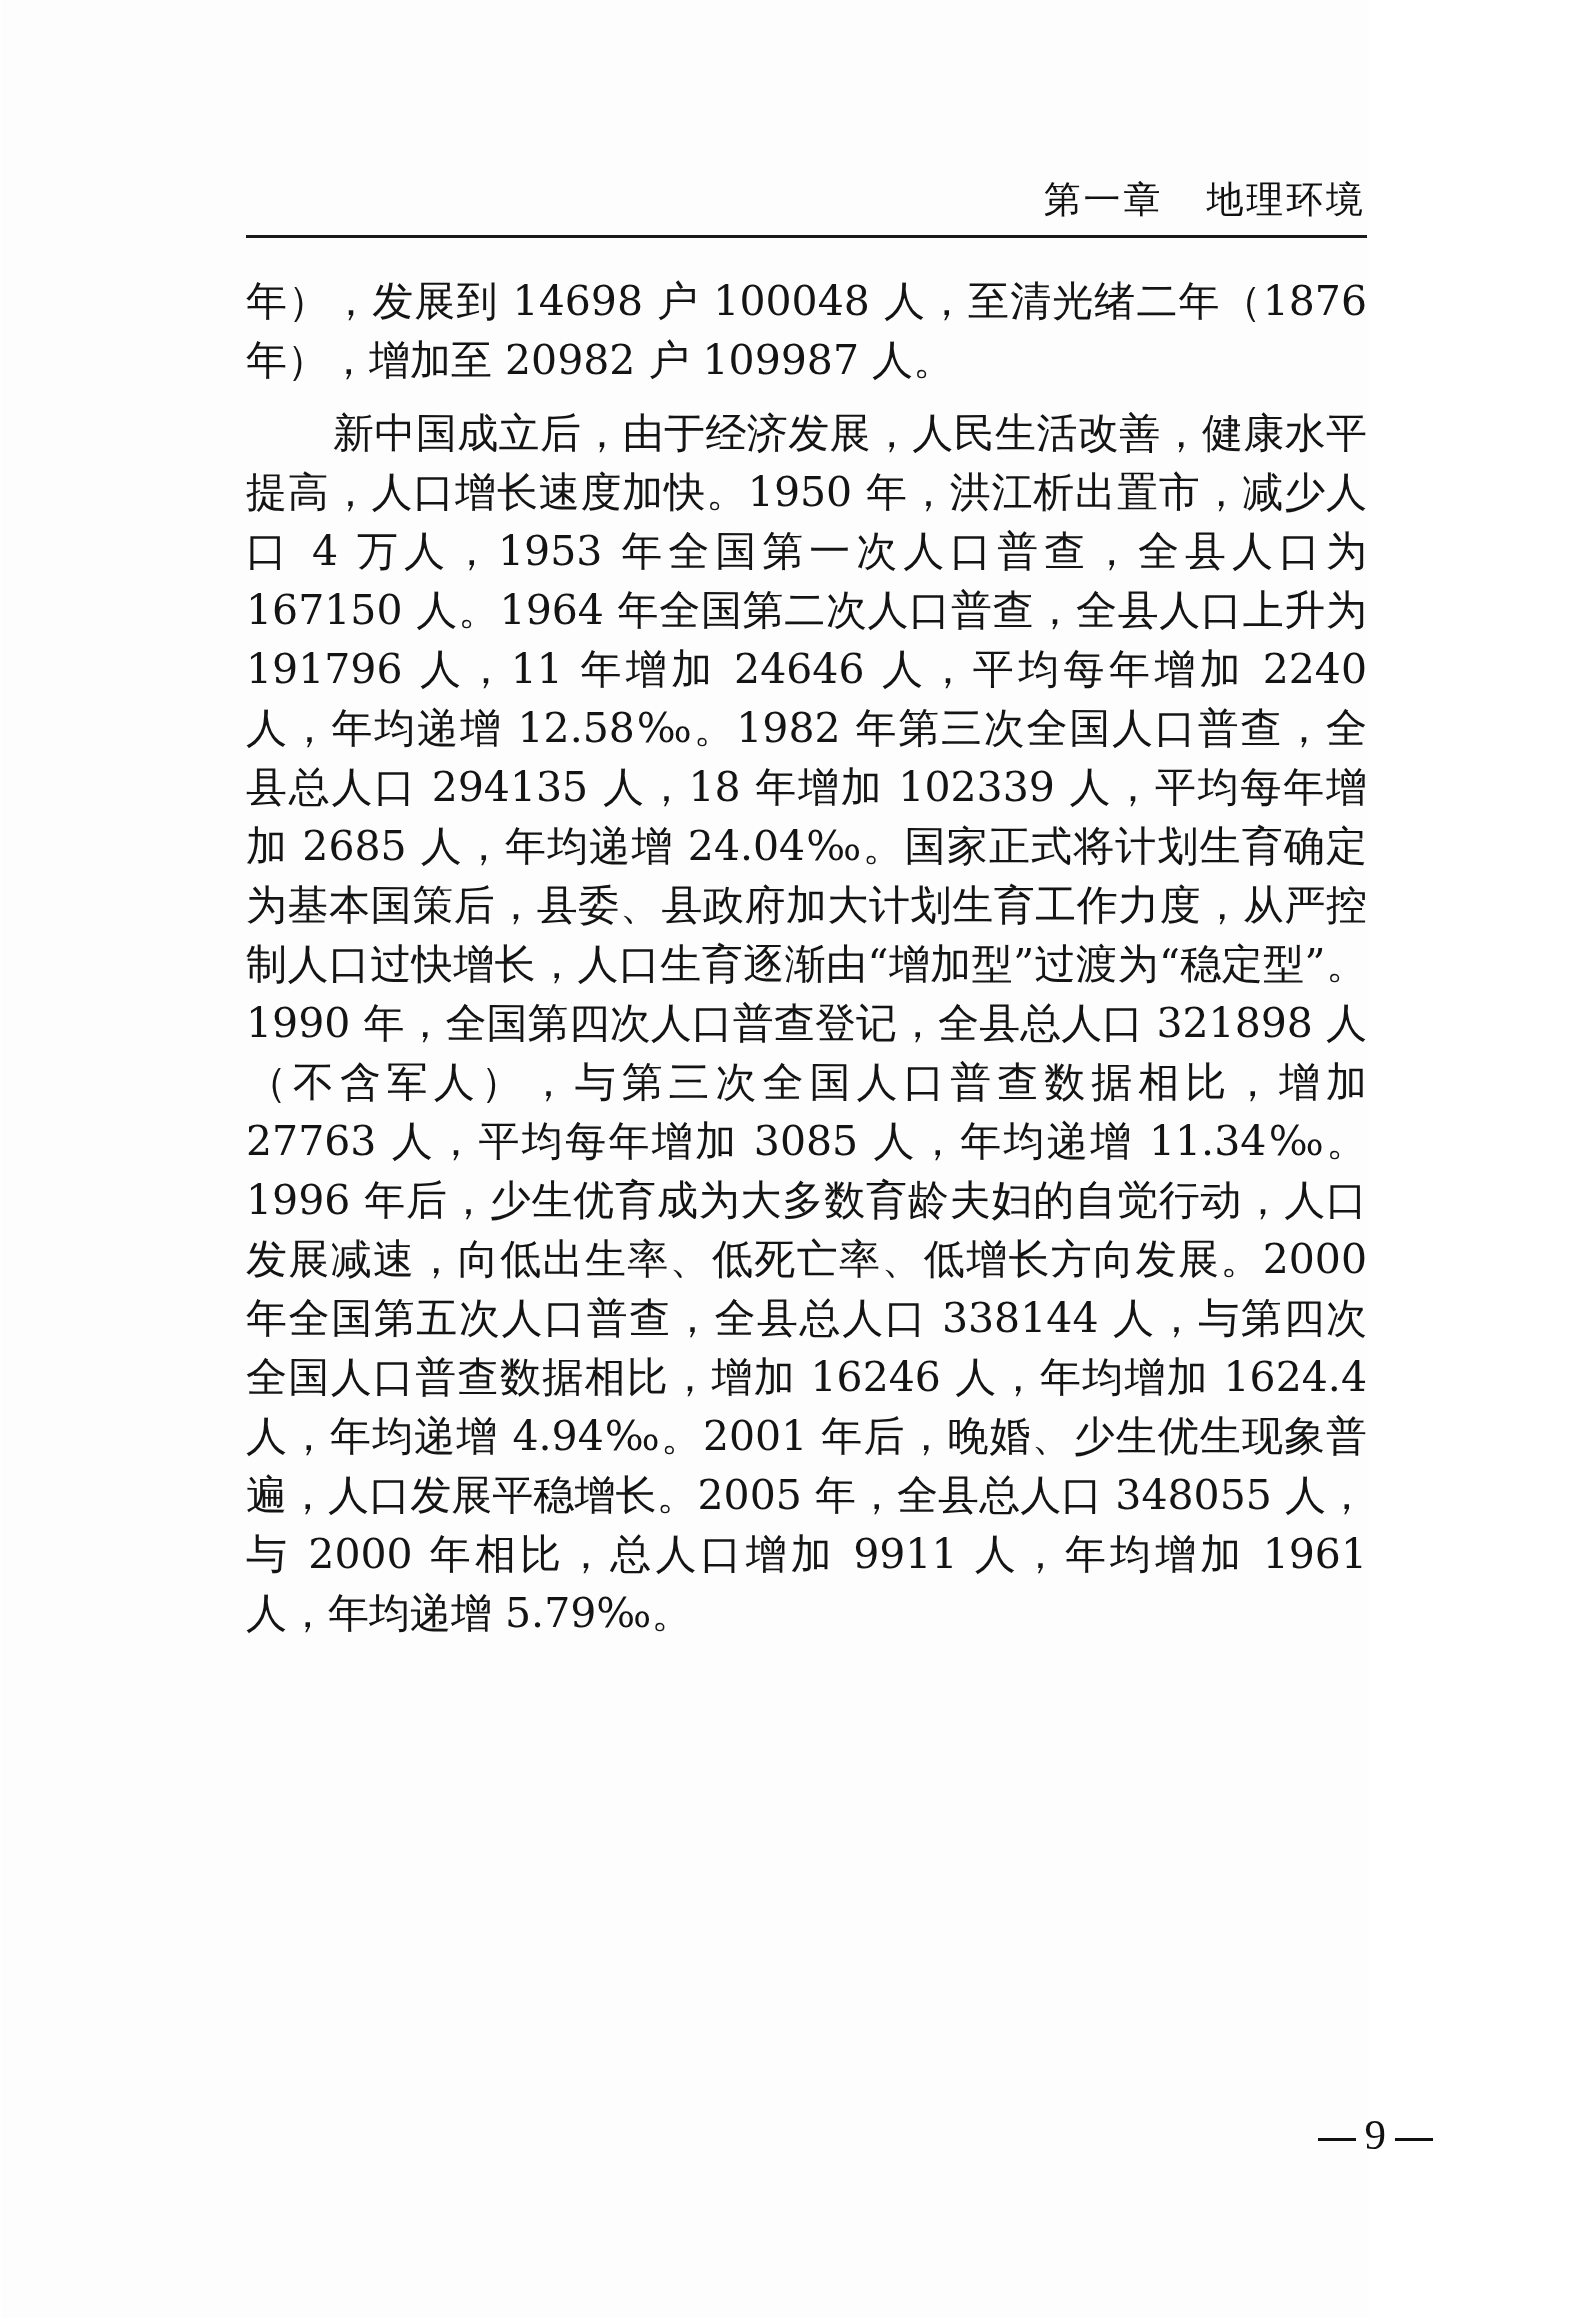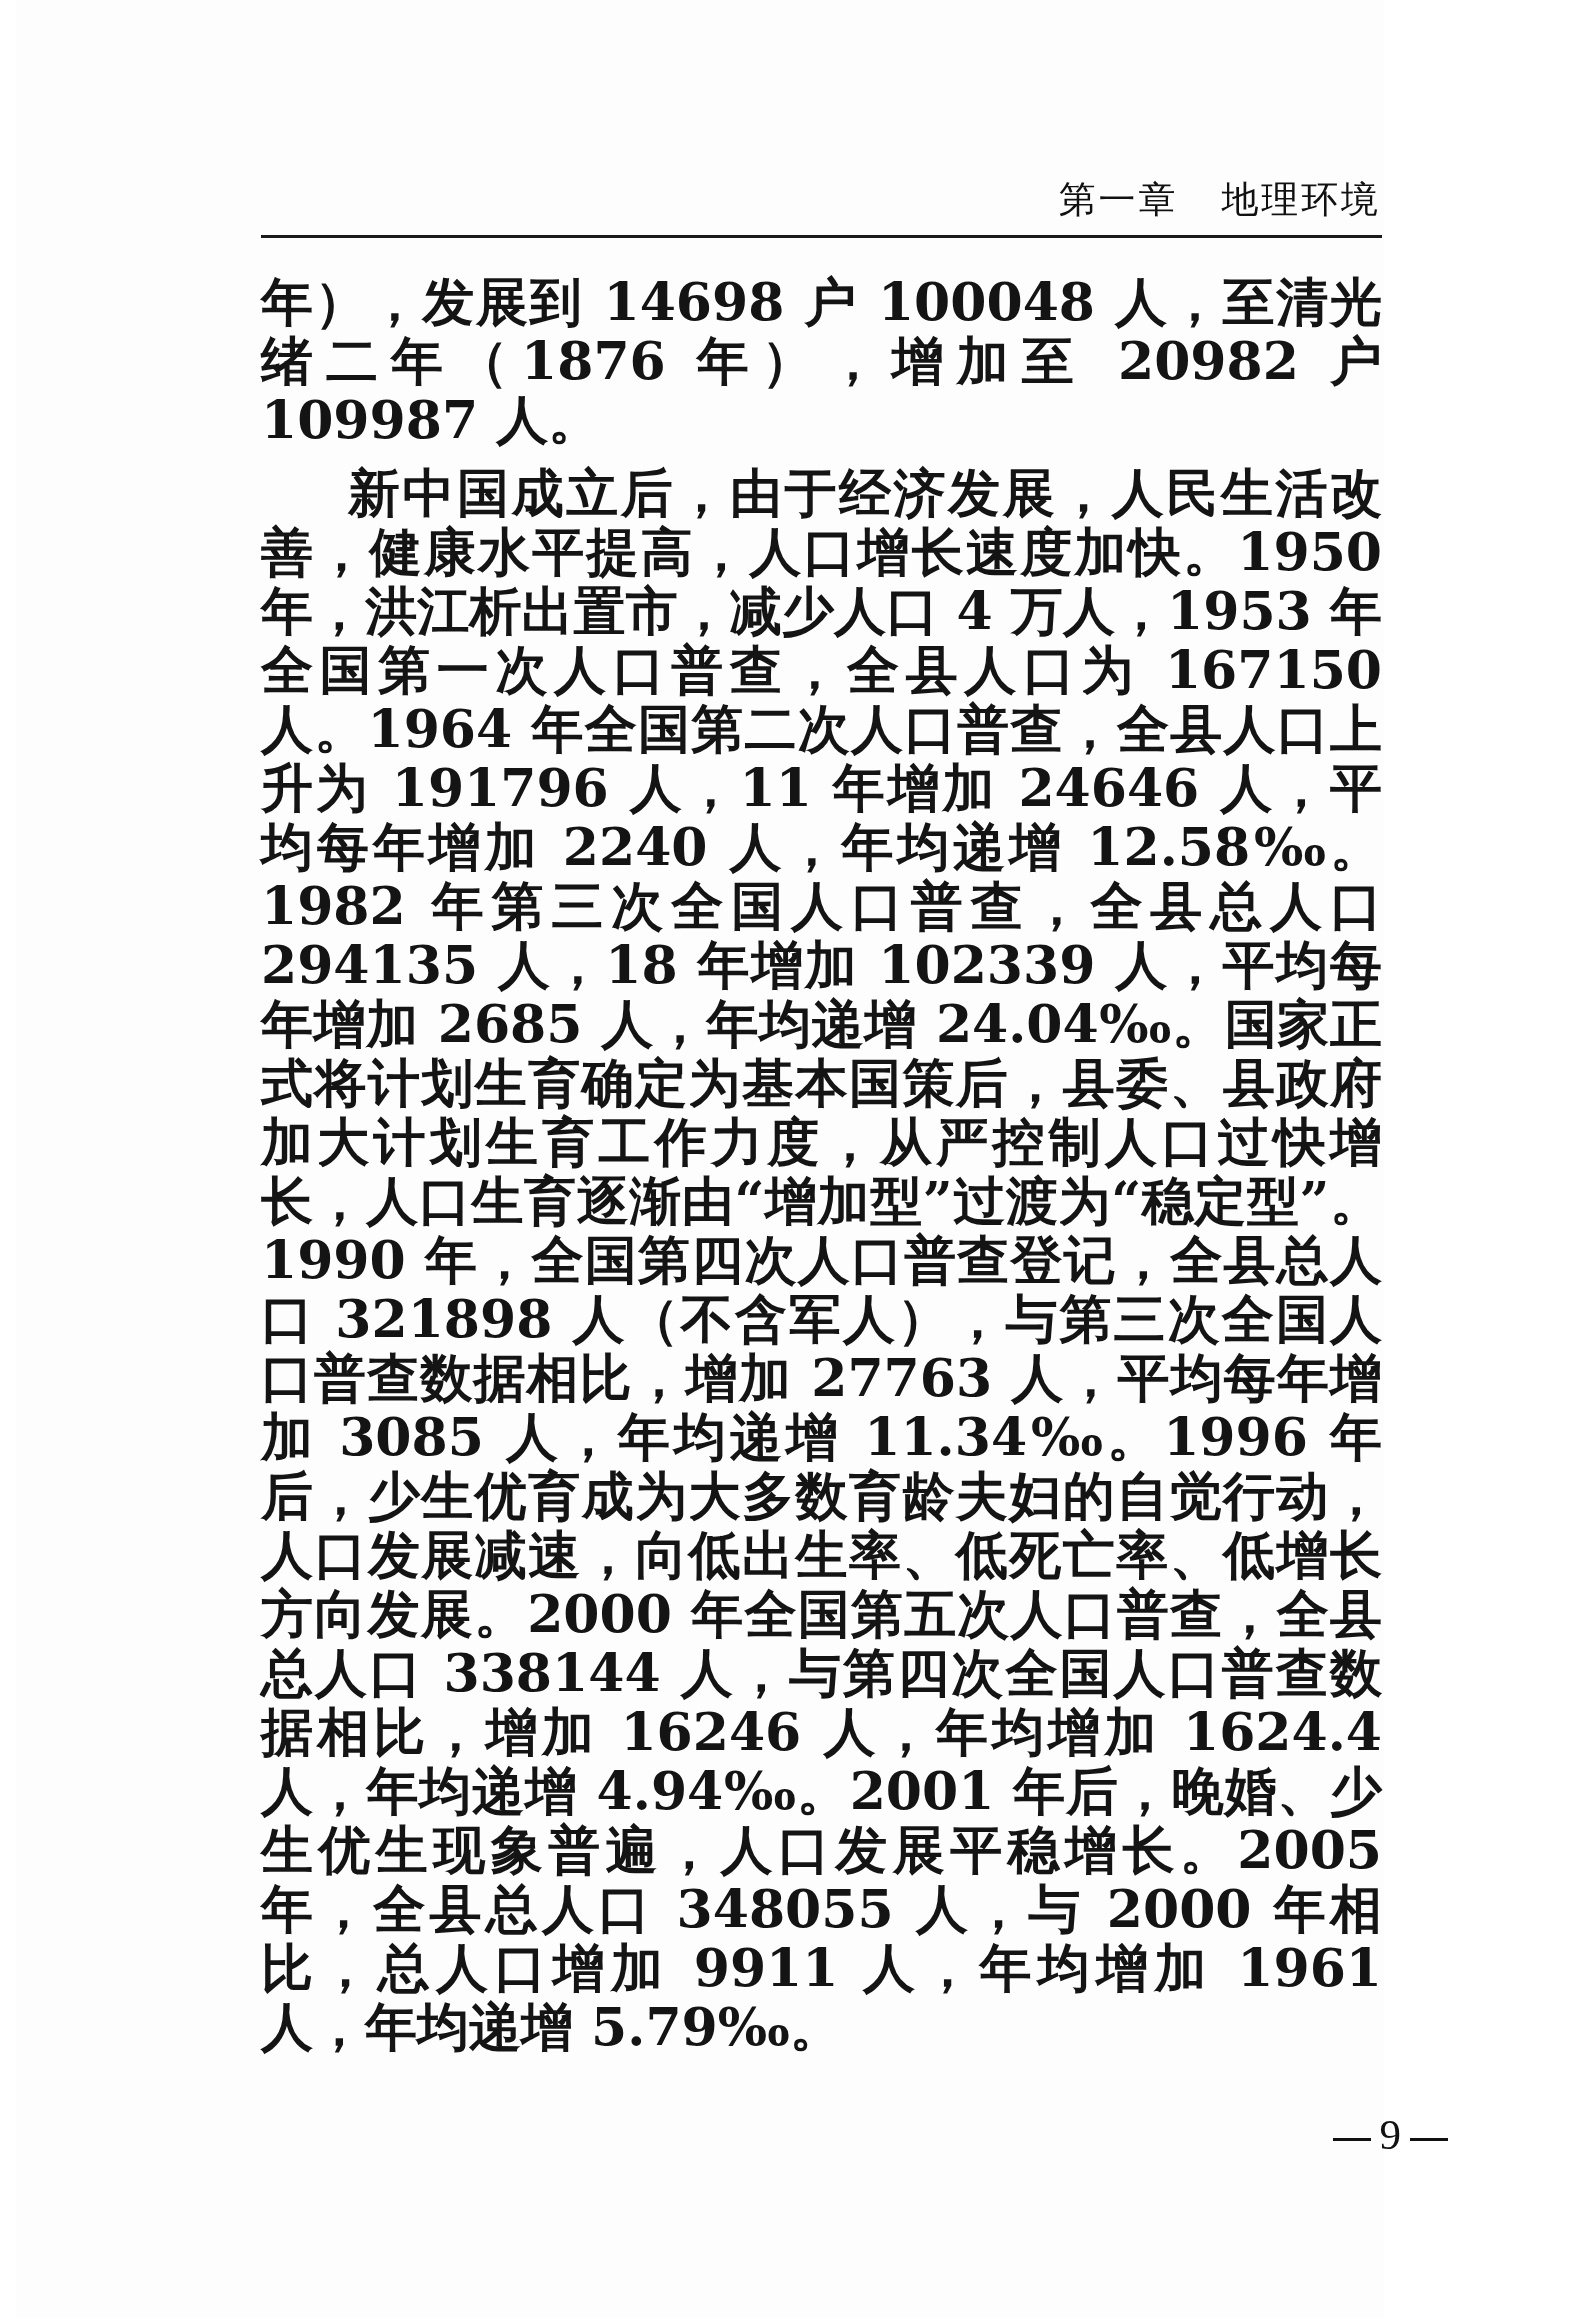--- a/index.html
+++ b/index.html
@@ -1,31 +1,31 @@
 <!DOCTYPE html>
 <html style="font-size:7.7px"><head>
 <meta charset="utf-8">
 <style>
   html, body { margin: 0; padding: 0; background: #ffffff; }
   body { width: 1569px; height: 2319px; position: relative; overflow: hidden; }
-  .page { position: absolute; left: 16px; top: 0; width: 1368px; height: 2319px; background: #fdfdfd; }
+  .page { position: absolute; left: 1px; top: 0; width: 1368px; height: 2319px; background: #fdfdfd; }
   .running-head {
     position: absolute; left: 245px; width: 1120px; top: 173px; height: 53px;
     text-align: right; font-family: "DejaVu Serif", "Liberation Serif", serif;
     font-size: 37px; line-height: 53px; color: #111; letter-spacing: 2.9px;
   }
   .running-head .gap { display: inline-block; width: 43px; }
   .head-rule {
     position: absolute; left: 245px; width: 1121px; top: 235px; height: 2.9px; background: #1a1a1a;
   }
   .body-text {
     position: absolute; left: 245px; width: 1121px; top: 272px;
     font-family: "DejaVu Serif", "Liberation Serif", serif;
-    font-size: 52px; line-height: 59px; color: #141414;
-    text-align: justify; text-justify: inter-character; font-weight: bold;
+    font-size: 41px; line-height: 59px; color: #141414;
+    text-align: justify; text-justify: inter-character;
   }
   .body-text p { margin: 0 0 13.5px 0; }
   .body-text p.indent { text-indent: 87px; }
   .body-text p.cont { text-indent: 0; }
   .folio {
     position: absolute; left: 1308px; width: 125px; top: 2108px; height: 53px;
     font-family: "Liberation Serif", "DejaVu Serif", serif; font-size: 43px; line-height: 53px;
     color: #111; text-align: center; white-space: nowrap;
   }
   .folio .dash { display: inline-block; width: 38px; height: 2.9px; background: #111; vertical-align: middle; margin: 0 8.7px; }

